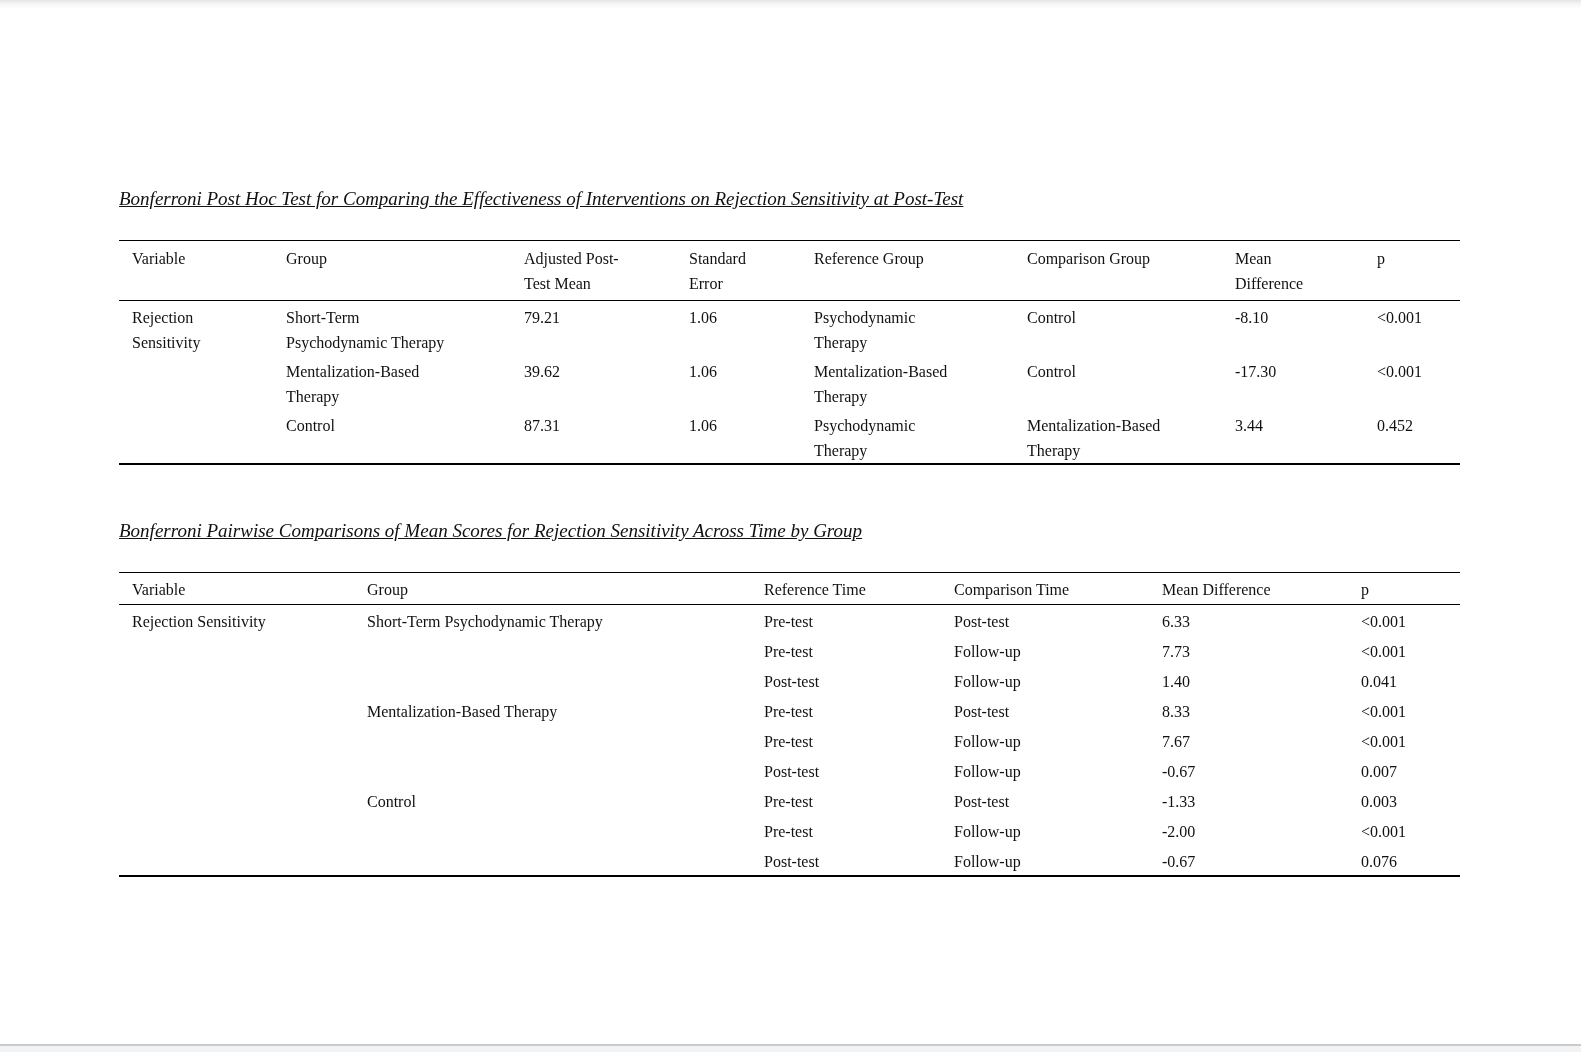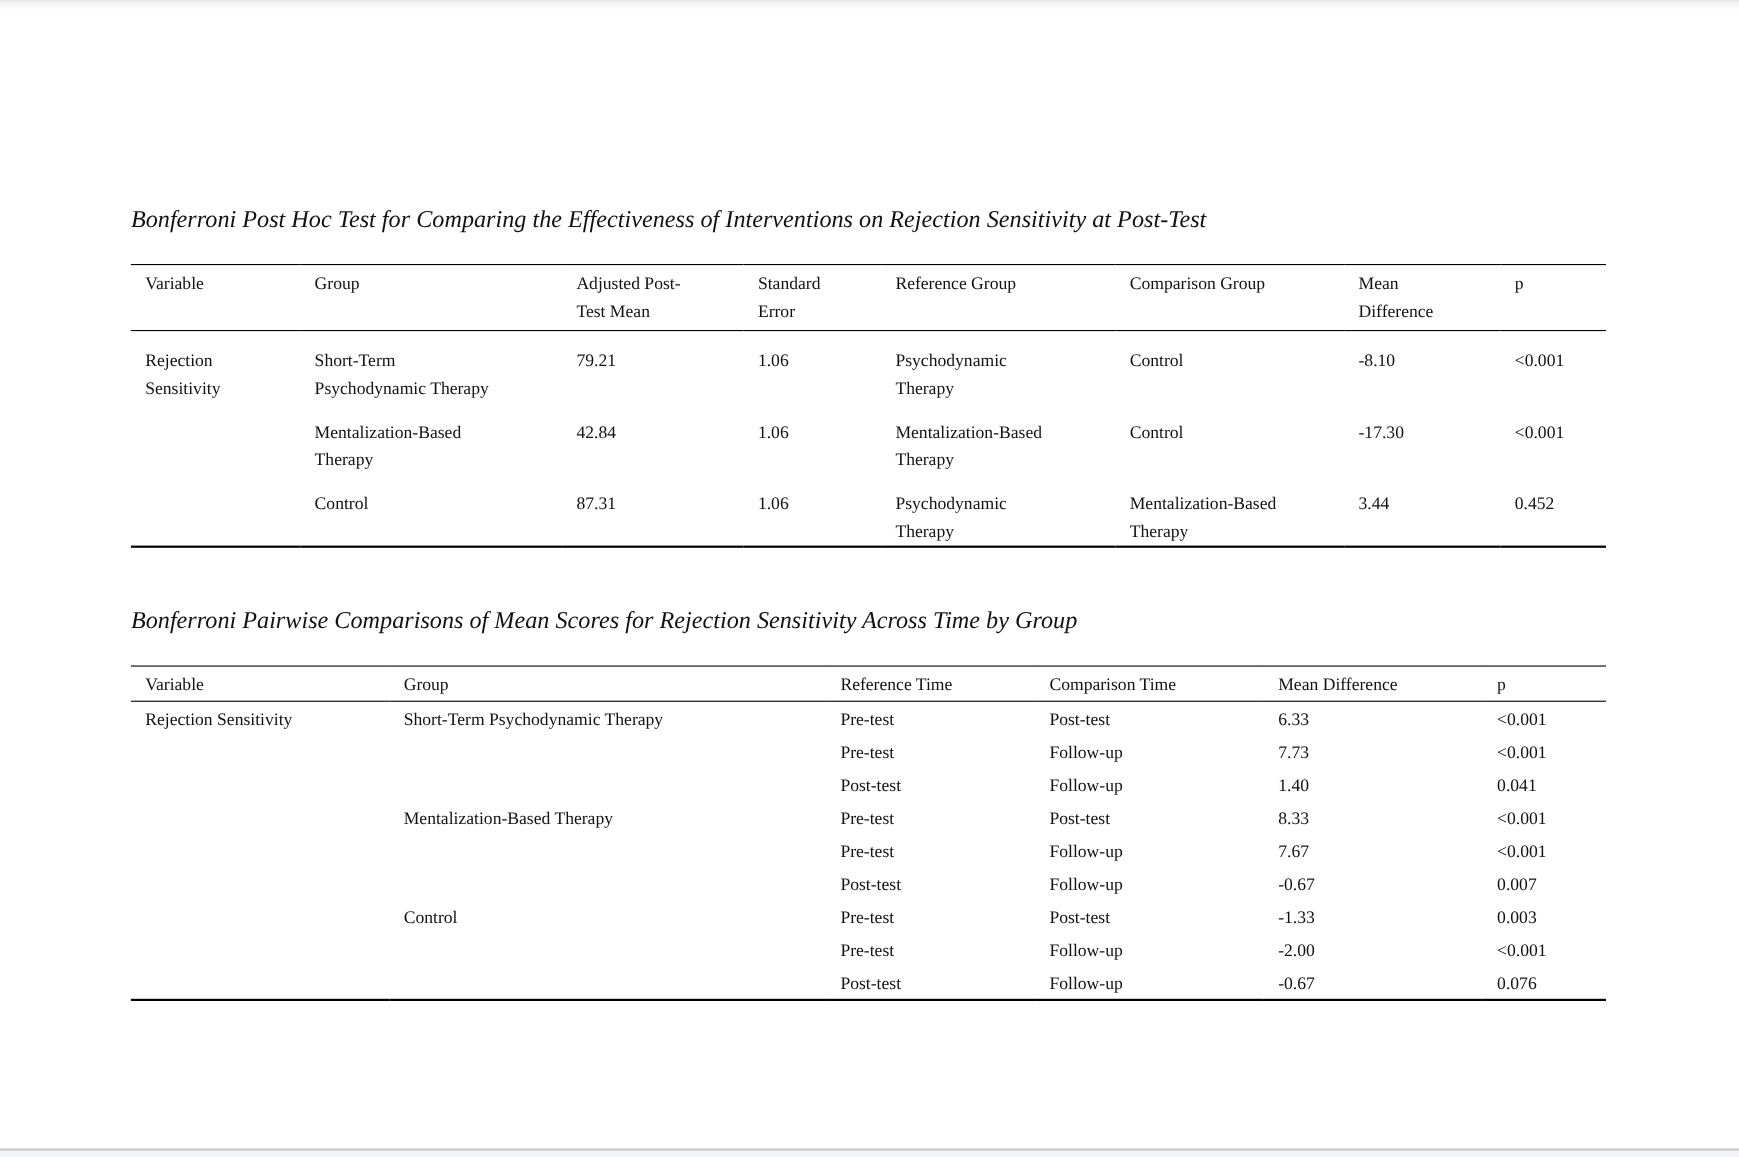--- a/index.html
+++ b/index.html
@@ -28,23 +28,24 @@
     height: 8px;
     background: #f2f3f4;
     border-top: 2px solid #c9cacc;
   }
   .doc-content {
     padding: 186px 120px 0 119px;
   }
   .table-title {
     margin: 0;
     font-style: italic;
-    font-size: 22px;
+    font-size: 19px;
     line-height: 26px;
     white-space: nowrap;
+    text-decoration: underline;
   }
   .apa-table {
     border-collapse: collapse;
     table-layout: fixed;
     width: 1341px;
     border-top: 1.5px solid #000000;
     border-bottom: 2px solid #000000;
     font-size: 16px;
   }
   .apa-table th, .apa-table td {
@@ -55,21 +56,21 @@
     overflow: hidden;
     line-height: 25px;
     padding: 0 4px 0 13px;
   }
   .apa-table thead th {
     border-bottom: 1.5px solid #000000;
   }
   
   .t1 { margin-top: 28px; }
   .t1 thead th { padding-top: 5px; padding-bottom: 4px; }
-  .t1 tbody td { padding-top: 15px; height: 49px; }
+  .t1 tbody td { padding-top: 4px; height: 49px; }
   .t1 col:nth-child(1) { width: 154px; }
   .t1 col:nth-child(2) { width: 238px; }
   .t1 col:nth-child(3) { width: 165px; }
   .t1 col:nth-child(4) { width: 125px; }
   .t1 col:nth-child(5) { width: 213px; }
   .t1 col:nth-child(6) { width: 208px; }
   .t1 col:nth-child(7) { width: 142px; }
   .t1 col:nth-child(8) { width: 96px; }
   
   .title2 { margin-top: 53px; }
@@ -130,21 +131,21 @@
           <td>Psychodynamic
 Therapy</td>
           <td>Control</td>
           <td>-8.10</td>
           <td>&lt;0.001</td>
         </tr>
         <tr>
           <td></td>
           <td>Mentalization-Based
 Therapy</td>
-          <td>42.84</td>
+          <td>39.62</td>
           <td>1.06</td>
           <td>Mentalization-Based
 Therapy</td>
           <td>Control</td>
           <td>-17.30</td>
           <td>&lt;0.001</td>
         </tr>
         <tr>
           <td></td>
           <td>Control</td>

